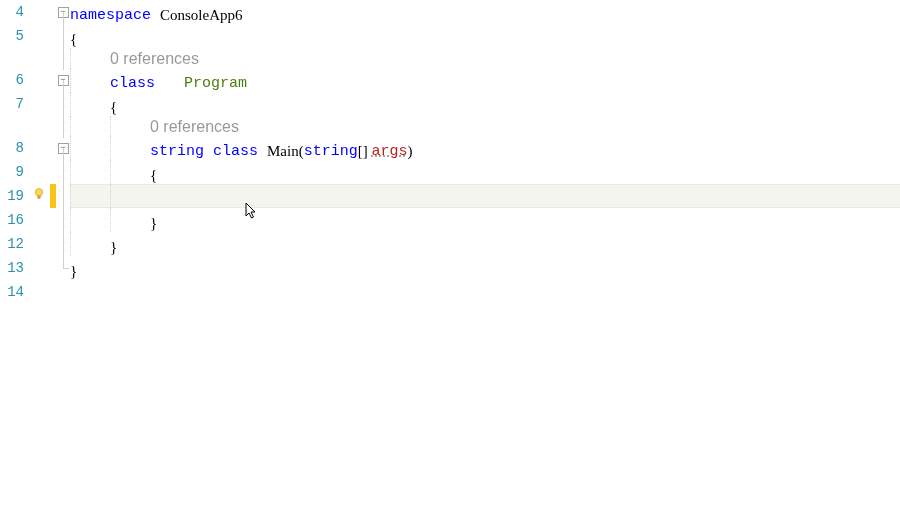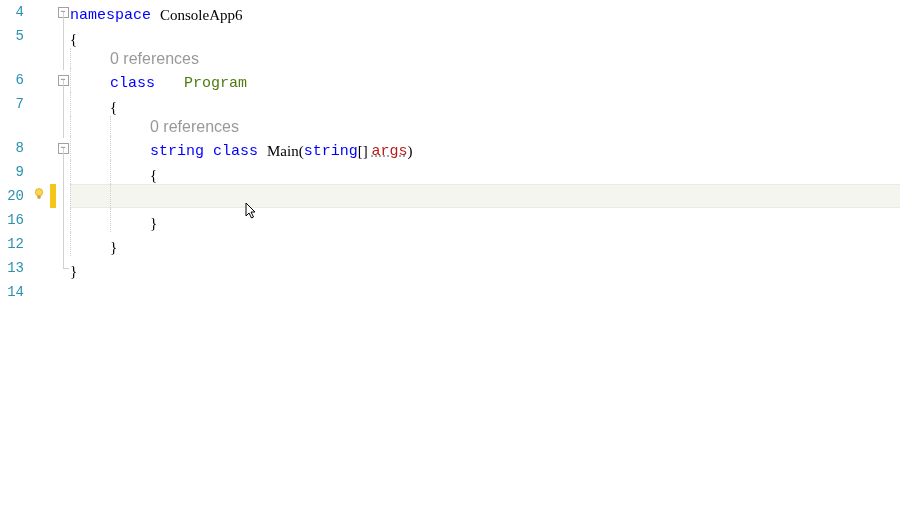--- a/index.html
+++ b/index.html
@@ -216,21 +216,21 @@
       </div>
       <div class="line-row">
         <div class="line-number">9</div>
         <div class="margin-icons"></div>
         <div class="change-bar"></div>
         <div class="fold-col">
           <div class="fold-line"></div>
         </div>
       </div>
       <div class="line-row">
-        <div class="line-number">20</div>
+        <div class="line-number">19</div>
         <div class="margin-icons">
           <span><svg class="lightbulb" viewBox="0 0 16 16">
               <circle cx="8" cy="6" r="4.2" fill="#ffd54a" stroke="#c9a227" stroke-width="0.8"></circle>
               <rect x="6" y="10" width="4" height="2" fill="#c9a227"></rect>
               <rect x="6.5" y="12" width="3" height="1.2" fill="#9e7d1f"></rect>
             </svg></span>
         </div>
         <div class="change-bar modified"></div>
         <div class="fold-col">
           <div class="fold-line"></div>

